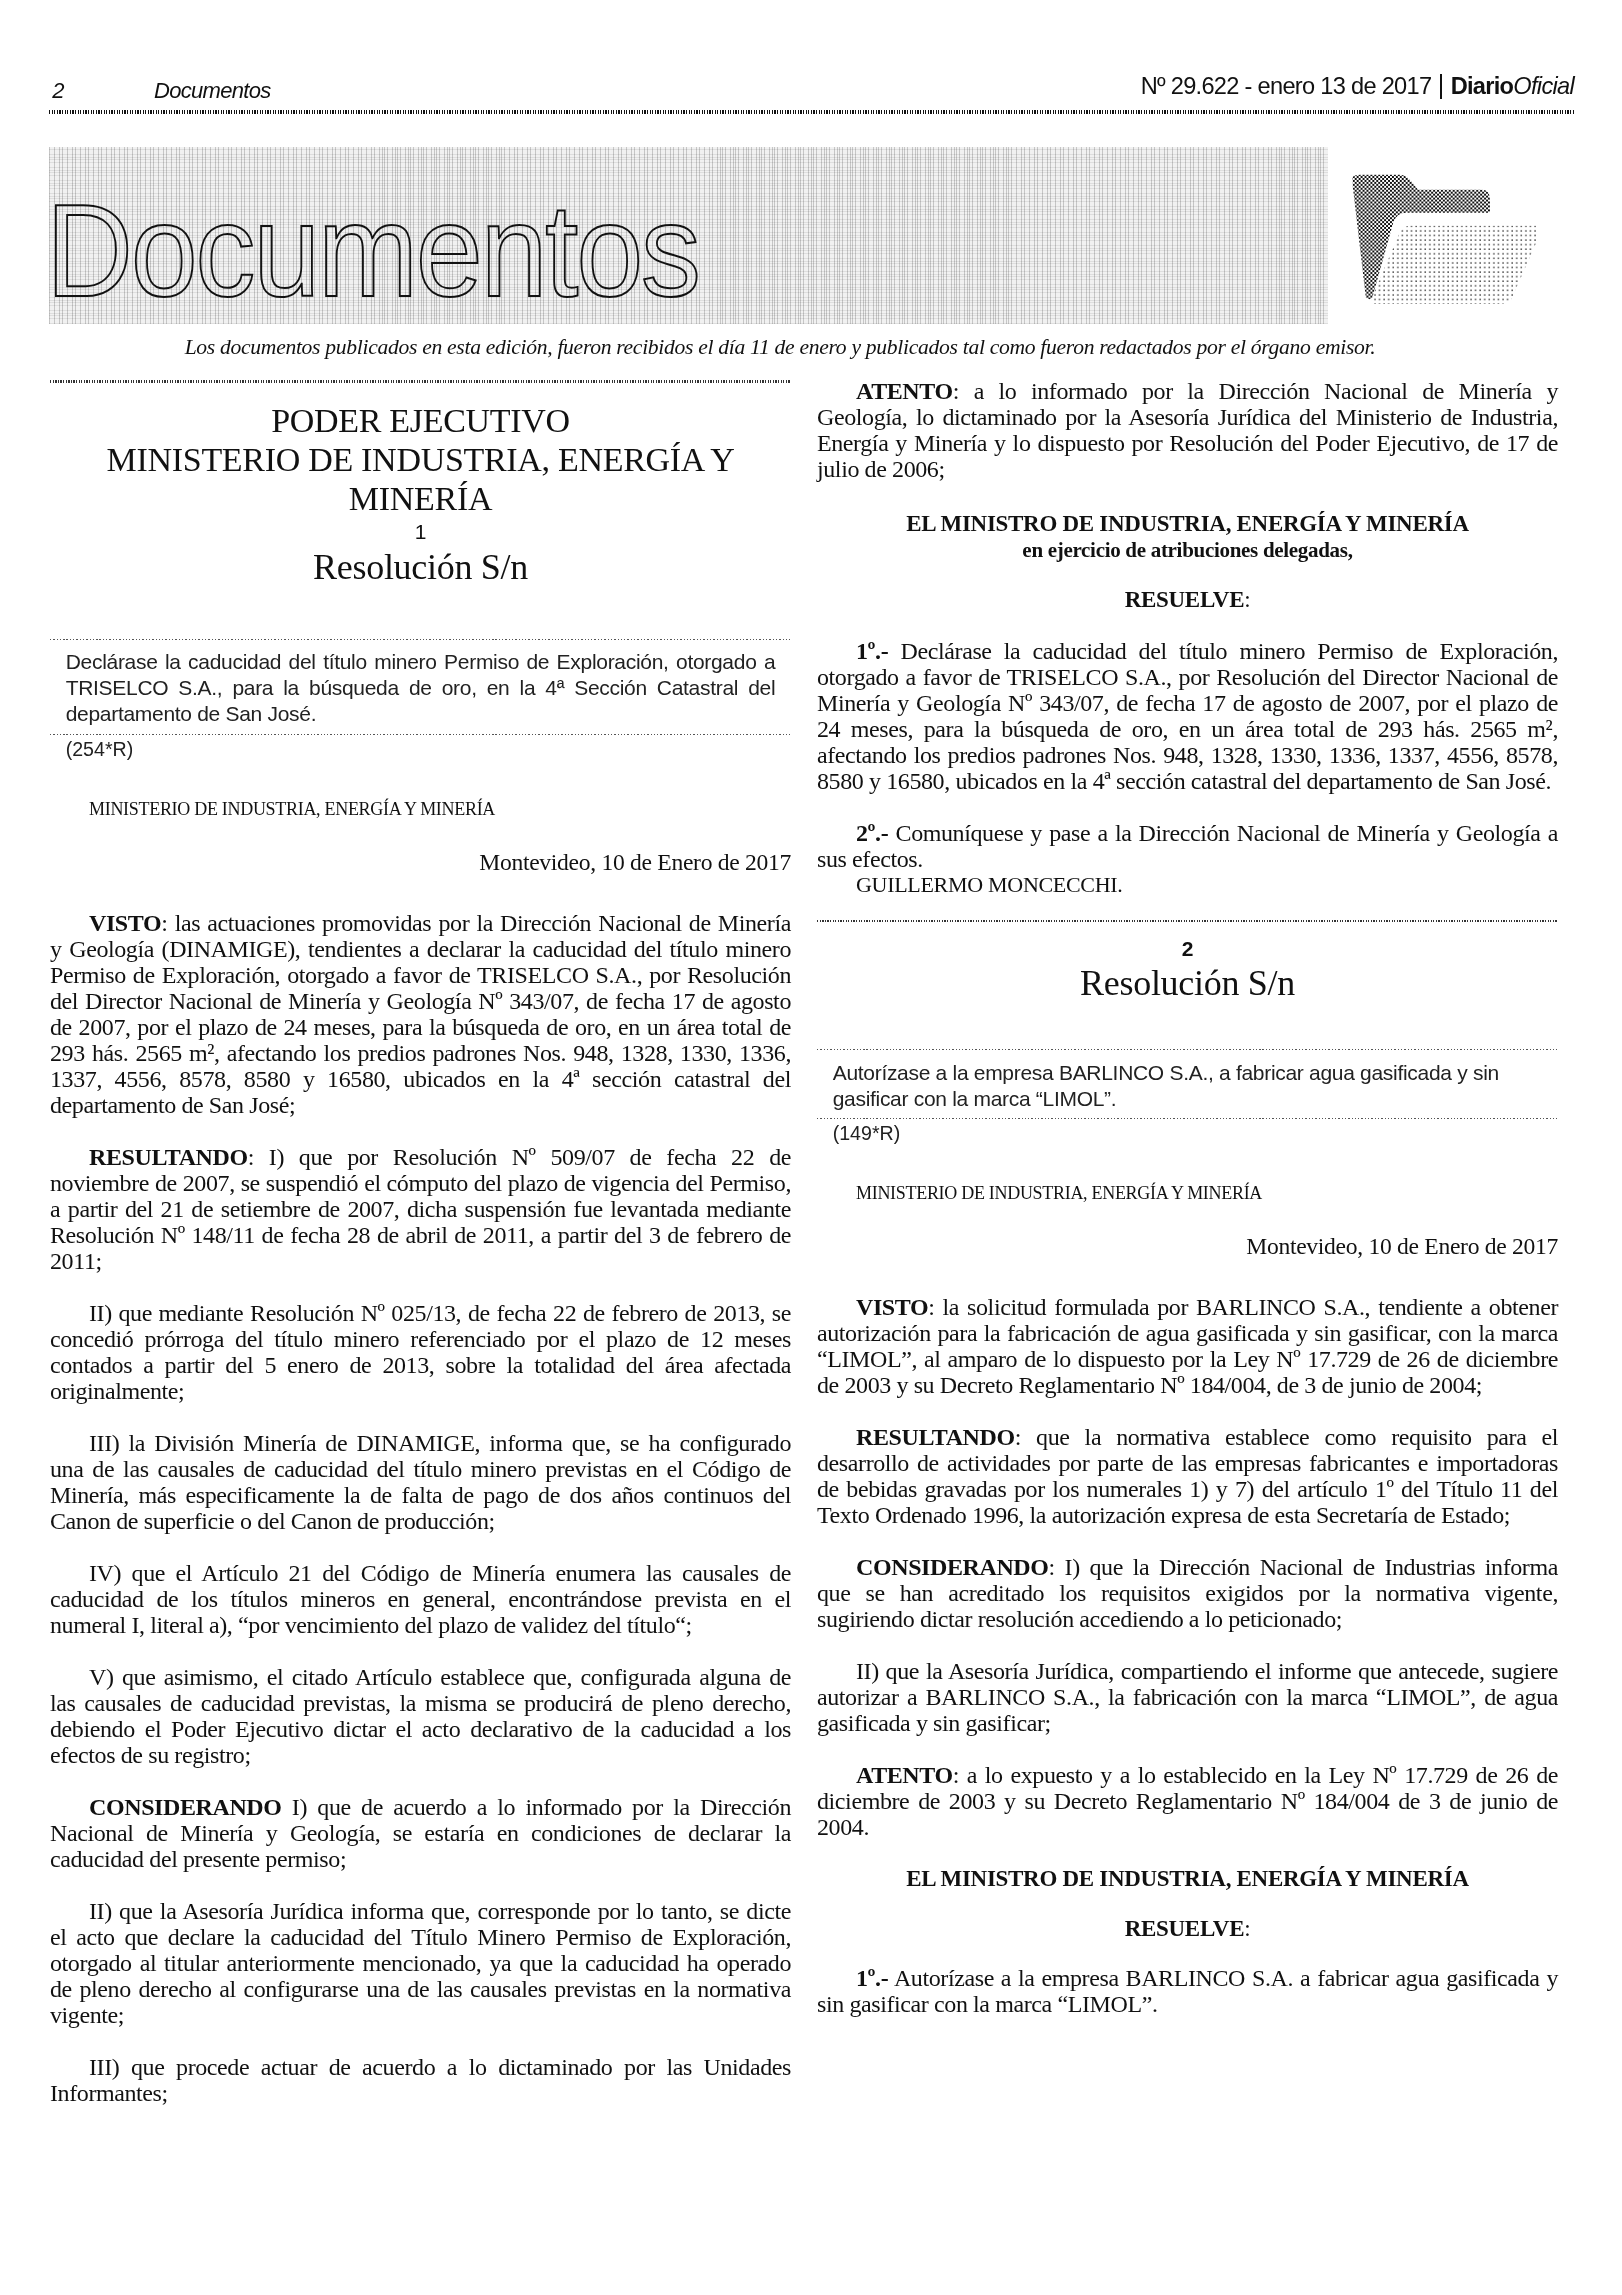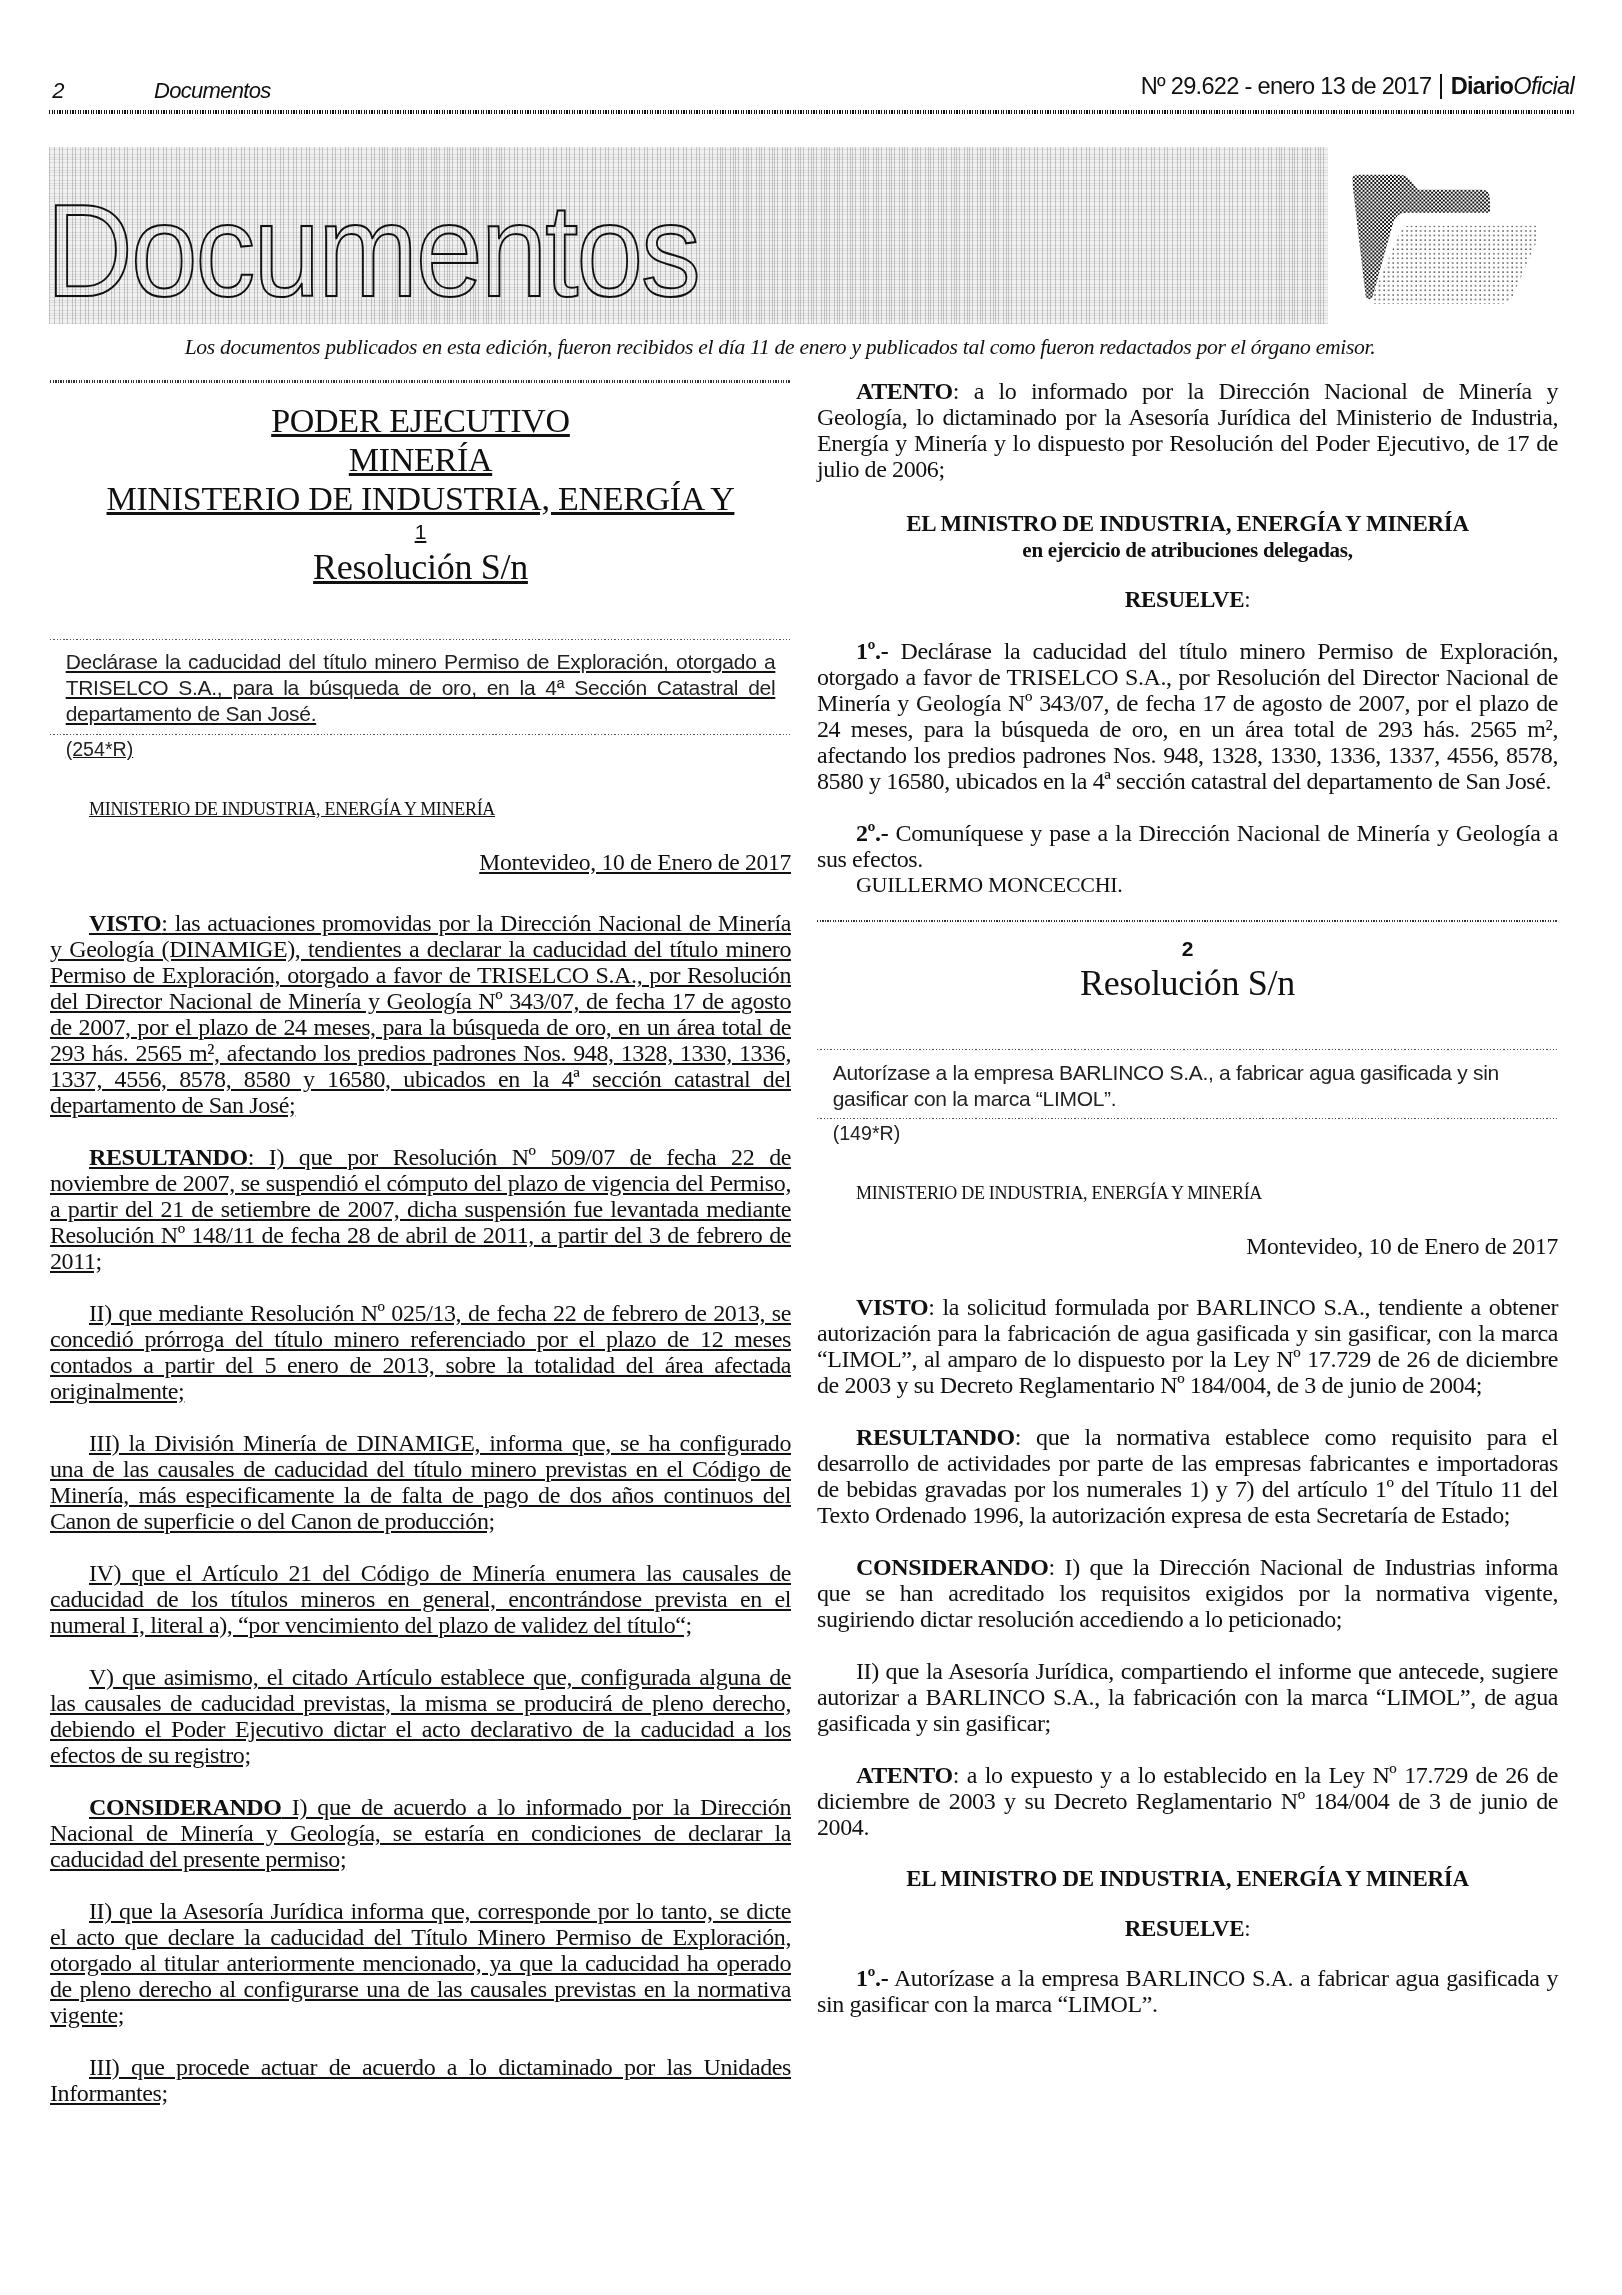--- a/index.html
+++ b/index.html
@@ -25,21 +25,21 @@
     background-image: repeating-linear-gradient(90deg, rgba(0,0,0,0.18) 0 0.7px, transparent 0.7px 2.6px),
                       repeating-linear-gradient(0deg, rgba(0,0,0,0.08) 0 0.7px, transparent 0.7px 2.6px); }
   .banner-title { position:absolute; left:46px; top:185px; font-size:131px; line-height:131px;
     font-weight:normal; color:transparent; -webkit-text-stroke:2px #111; letter-spacing:-2.6px; transform:scaleX(0.92); transform-origin:left; }
   .folder-icon { position:absolute; left:1341px; top:160px; width:196px; height:151px; }
 
   .subtitle { position:absolute; left:52px; top:335px; width:1456px; text-align:center; font-size:21.6px; font-style:italic; letter-spacing:-0.3px; }
 
   
   .col { position:absolute; top:380px; width:741px; }
-  .col-left { left:50px;text-decoration:underline; }
+  .col-left { left:50px; }
   .col-right { left:817px; top:378px; }
 
   .dot-rule { height:2.6px; background: repeating-linear-gradient(90deg,#333 0 1.3px,transparent 1.3px 2.6px); margin:0; }
   .dot-rule.thin { height:1.3px; background: repeating-linear-gradient(90deg,#555 0 1.3px,transparent 1.3px 3.3px); }
 
   .org-title { text-align:center; font-size:34px; line-height:39px; margin-top:18.3px; letter-spacing:-0.3px; }
   .doc-num { text-align:center; font-size:21px; font-weight:bold; margin-top:2.6px; line-height:23.6px; }
   .doc-num.regular { font-weight:normal; }
   .res-title { text-align:center; font-size:36px; line-height:39px; margin-top:3.9px; letter-spacing:-0.3px; }
 
@@ -84,22 +84,22 @@
   </defs>
   <path d="M18 30 Q15 22 30 22 L90 22 Q100 22 110 35 L118 45 L215 45 Q228 45 228 60 L228 80 L100 80 Q85 80 80 95 L48 210 Q44 215 38 210 L18 40 Z" fill="url(#dk)"></path>
   <path d="M105 100 L300 100 Q310 100 305 112 L262 210 Q258 220 245 220 L55 220 Q44 220 48 208 L90 110 Q95 100 105 100 Z" fill="url(#lt)"></path>
 </svg>
 <div class="subtitle serif">Los documentos publicados en esta edición, fueron recibidos el día 11 de enero y publicados tal como fueron redactados por el órgano emisor.</div>
 
 <div class="col col-left serif">
   <div class="dot-rule"></div>
   <div class="org-title">
     <div>PODER EJECUTIVO</div>
+    <div>MINISTERIO DE INDUSTRIA, ENERGÍA Y</div>
     <div>MINERÍA</div>
-    <div>MINISTERIO DE INDUSTRIA, ENERGÍA Y</div>
   </div>
   <div class="doc-num sans regular">1</div>
   <div class="res-title">Resolución S/n</div>
   <div style="height:52px"></div>
   <div class="dot-rule thin"></div>
   <div class="summary sans">Declárase la caducidad del título minero Permiso de Exploración, otorgado a TRISELCO S.A., para la búsqueda de oro, en la 4ª Sección Catastral del departamento de San José.</div>
   <div class="dot-rule thin"></div>
   <div class="ref-code sans">(254*R)</div>
   <div class="ministry-line">MINISTERIO DE INDUSTRIA, ENERGÍA Y MINERÍA</div>
   <div class="date-line">Montevideo, 10 de Enero de 2017</div>

